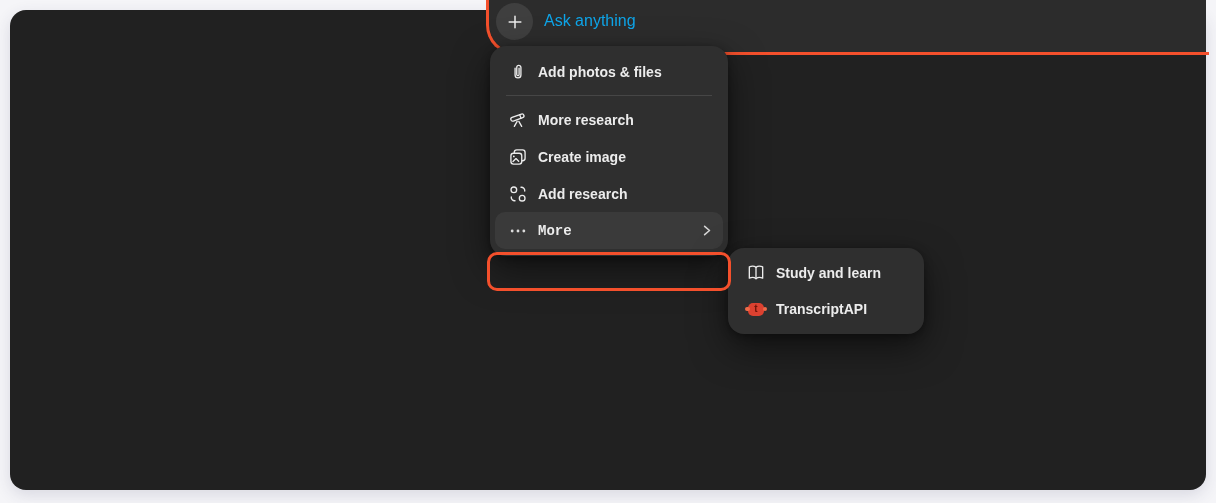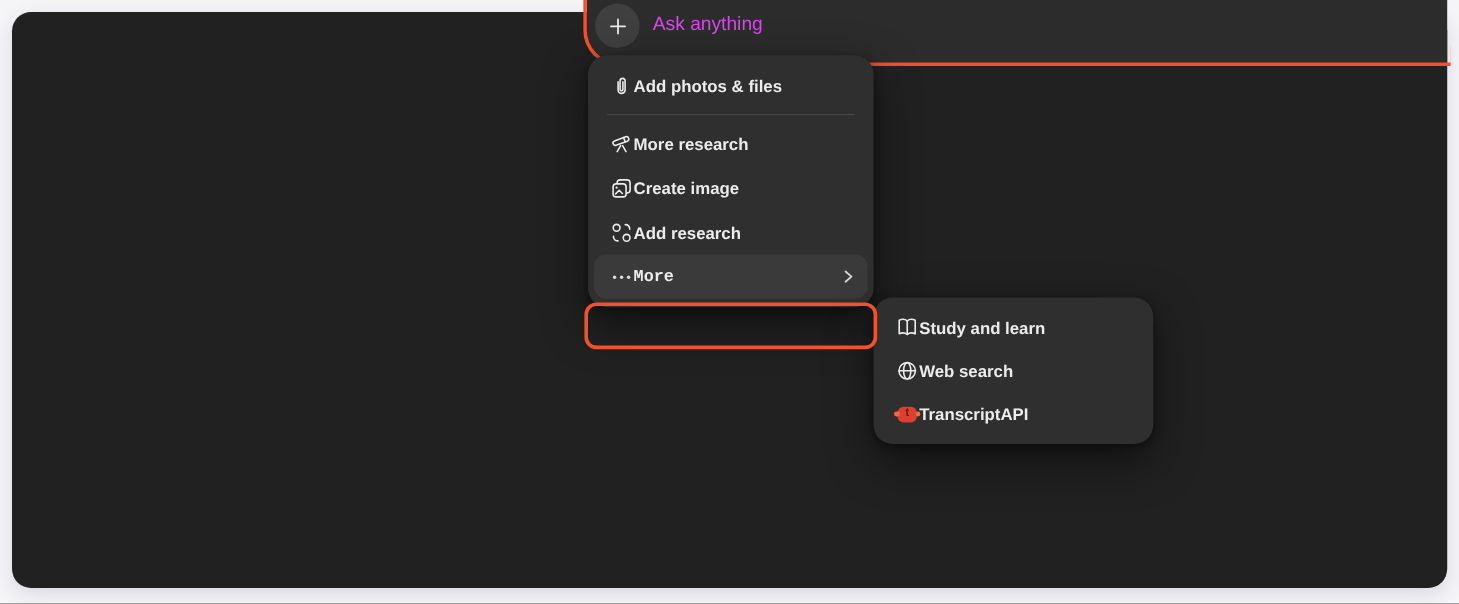--- a/index.html
+++ b/index.html
@@ -17,46 +17,46 @@
   
   .composer{
     position:absolute;left:489px;top:-40px;width:717px;height:92px;
     background:#2c2c2c;border-radius:0 0 0 28px;z-index:5;
   }
   .plus-btn{
     position:absolute;left:7px;top:43px;width:37px;height:37px;border-radius:50%;
     background:#3f3f3f;display:flex;align-items:center;justify-content:center;cursor:pointer;
   }
   .composer-placeholder{
-    position:absolute;left:55px;top:51px;font-size:16px;color:#d946ef;line-height:20px;
+    position:absolute;left:55px;top:51px;font-size:16px;color:#0ea5e9;line-height:20px;
   }
   .composer-highlight{
     position:absolute;left:486px;top:-46px;width:723px;height:101px;
     border:3px solid #f4502c;border-right:none;
     border-radius:0 0 0 30px;z-index:6;pointer-events:none;box-sizing:border-box;
   }
   
   .menu{
     position:absolute;left:490px;top:46px;width:238px;padding:7px 0;
     background:#2f2f2f;border-radius:16px;z-index:10;
     box-shadow:0 14px 36px rgba(0,0,0,.5),0 2px 8px rgba(0,0,0,.35);
   }
   .menu-item,.submenu-item{
-    display:flex;align-items:center;height:37px;margin:0 5px;
+    display:flex;align-items:center;gap:10px;height:37px;margin:0 5px;
     padding:0 9px 0 13px;border-radius:10px;color:#ececec;
     font-size:14px;font-weight:600;cursor:pointer;
   }
   .submenu-item{height:36px;}
   .menu-item.active{background:rgba(255,255,255,.055);font-family:Liberation Mono, monospace;}
   .menu-divider{height:1px;background:#464646;margin:5px 16px;}
   .chev{margin-left:auto;display:flex;align-items:center;}
   .icon20{width:20px;height:20px;flex:none;display:block;overflow:visible;}
   
   .submenu{
-    position:absolute;left:728px;top:248px;width:233px;padding:7px 0;
+    position:absolute;left:728px;top:248px;width:196px;padding:7px 0;
     background:#2f2f2f;border-radius:16px;z-index:20;
     box-shadow:0 14px 36px rgba(0,0,0,.5),0 2px 8px rgba(0,0,0,.35);
   }
   
   .more-annotation{
     position:absolute;left:487px;top:252px;width:244px;height:39px;
     border:3px solid #f4502c;border-radius:10px;box-sizing:border-box;
     z-index:30;pointer-events:none;
   }
   
@@ -145,28 +145,20 @@
 <div class="submenu">
 
   <div class="submenu-item">
     <svg class="icon20" viewBox="0 0 24 24" fill="none" stroke="#ececec" stroke-width="1.6" stroke-linecap="round" stroke-linejoin="round">
       <path d="M12 5.2C10 3.6 6.5 3.5 4 4.6v13.6c2.5-1.1 6-1 8 .6 2-1.6 5.5-1.7 8-.6V4.6c-2.5-1.1-6-1-8 .6Z"></path>
       <path d="M12 5.2v13.6"></path>
     </svg>
     <span>Study and learn</span>
   </div>
 
-  <div class="submenu-item">
-    <svg class="icon20" viewBox="0 0 24 24" fill="none" stroke="#ececec" stroke-width="1.6" stroke-linecap="round" stroke-linejoin="round">
-      <circle cx="12" cy="12" r="8.2"></circle>
-      <ellipse cx="12" cy="12" rx="3.6" ry="8.2"></ellipse>
-      <path d="M3.8 12h16.4"></path>
-    </svg>
-    <span>Web search</span>
-  </div>
 
 
   <div class="submenu-item">
     <span class="tbadge">
       <span class="tdot l"></span>
       <span class="tdot r"></span>
       <span class="tbody">t</span>
     </span>
     <span>TranscriptAPI</span>
   </div>

